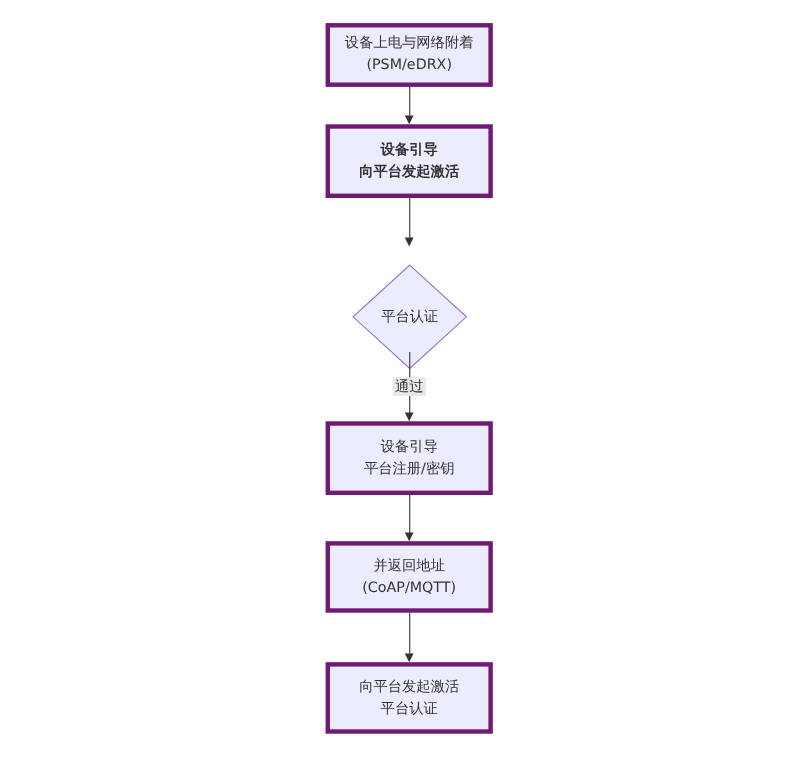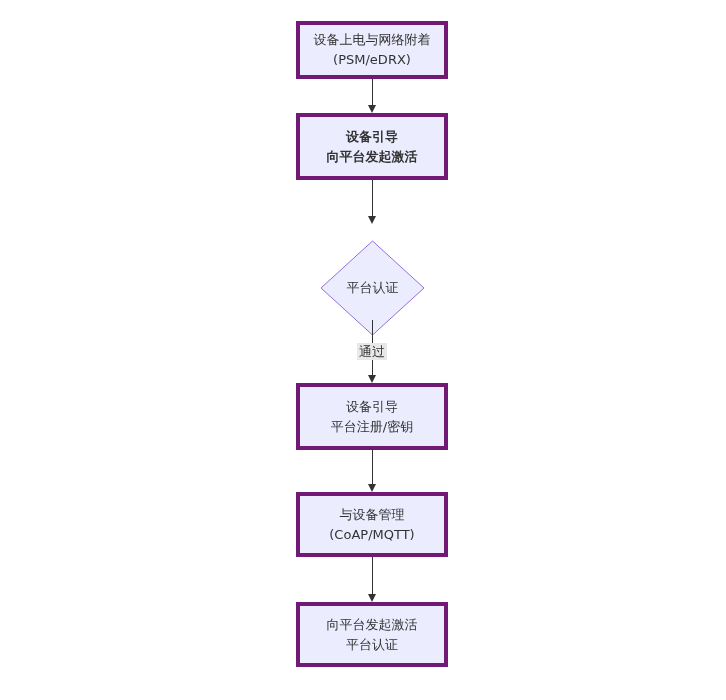--- a/index.html
+++ b/index.html
@@ -140,21 +140,21 @@
     <div class="node-line">设备引导</div>
     <div class="node-line">平台注册/密钥</div>
   </div>
 
   <div class="arrow" style="top:450px; height:42px;">
     <div class="line"></div>
     <div class="head"></div>
   </div>
 
   <div class="node" style="top:492px; height:65px;">
-    <div class="node-line">与设备管理</div>
+    <div class="node-line">并返回地址</div>
     <div class="node-line">(CoAP/MQTT)</div>
   </div>
 
   <div class="arrow" style="top:557px; height:45px;">
     <div class="line"></div>
     <div class="head"></div>
   </div>
 
   <div class="node" style="top:602px; height:65px;">
     <div class="node-line">向平台发起激活</div>

